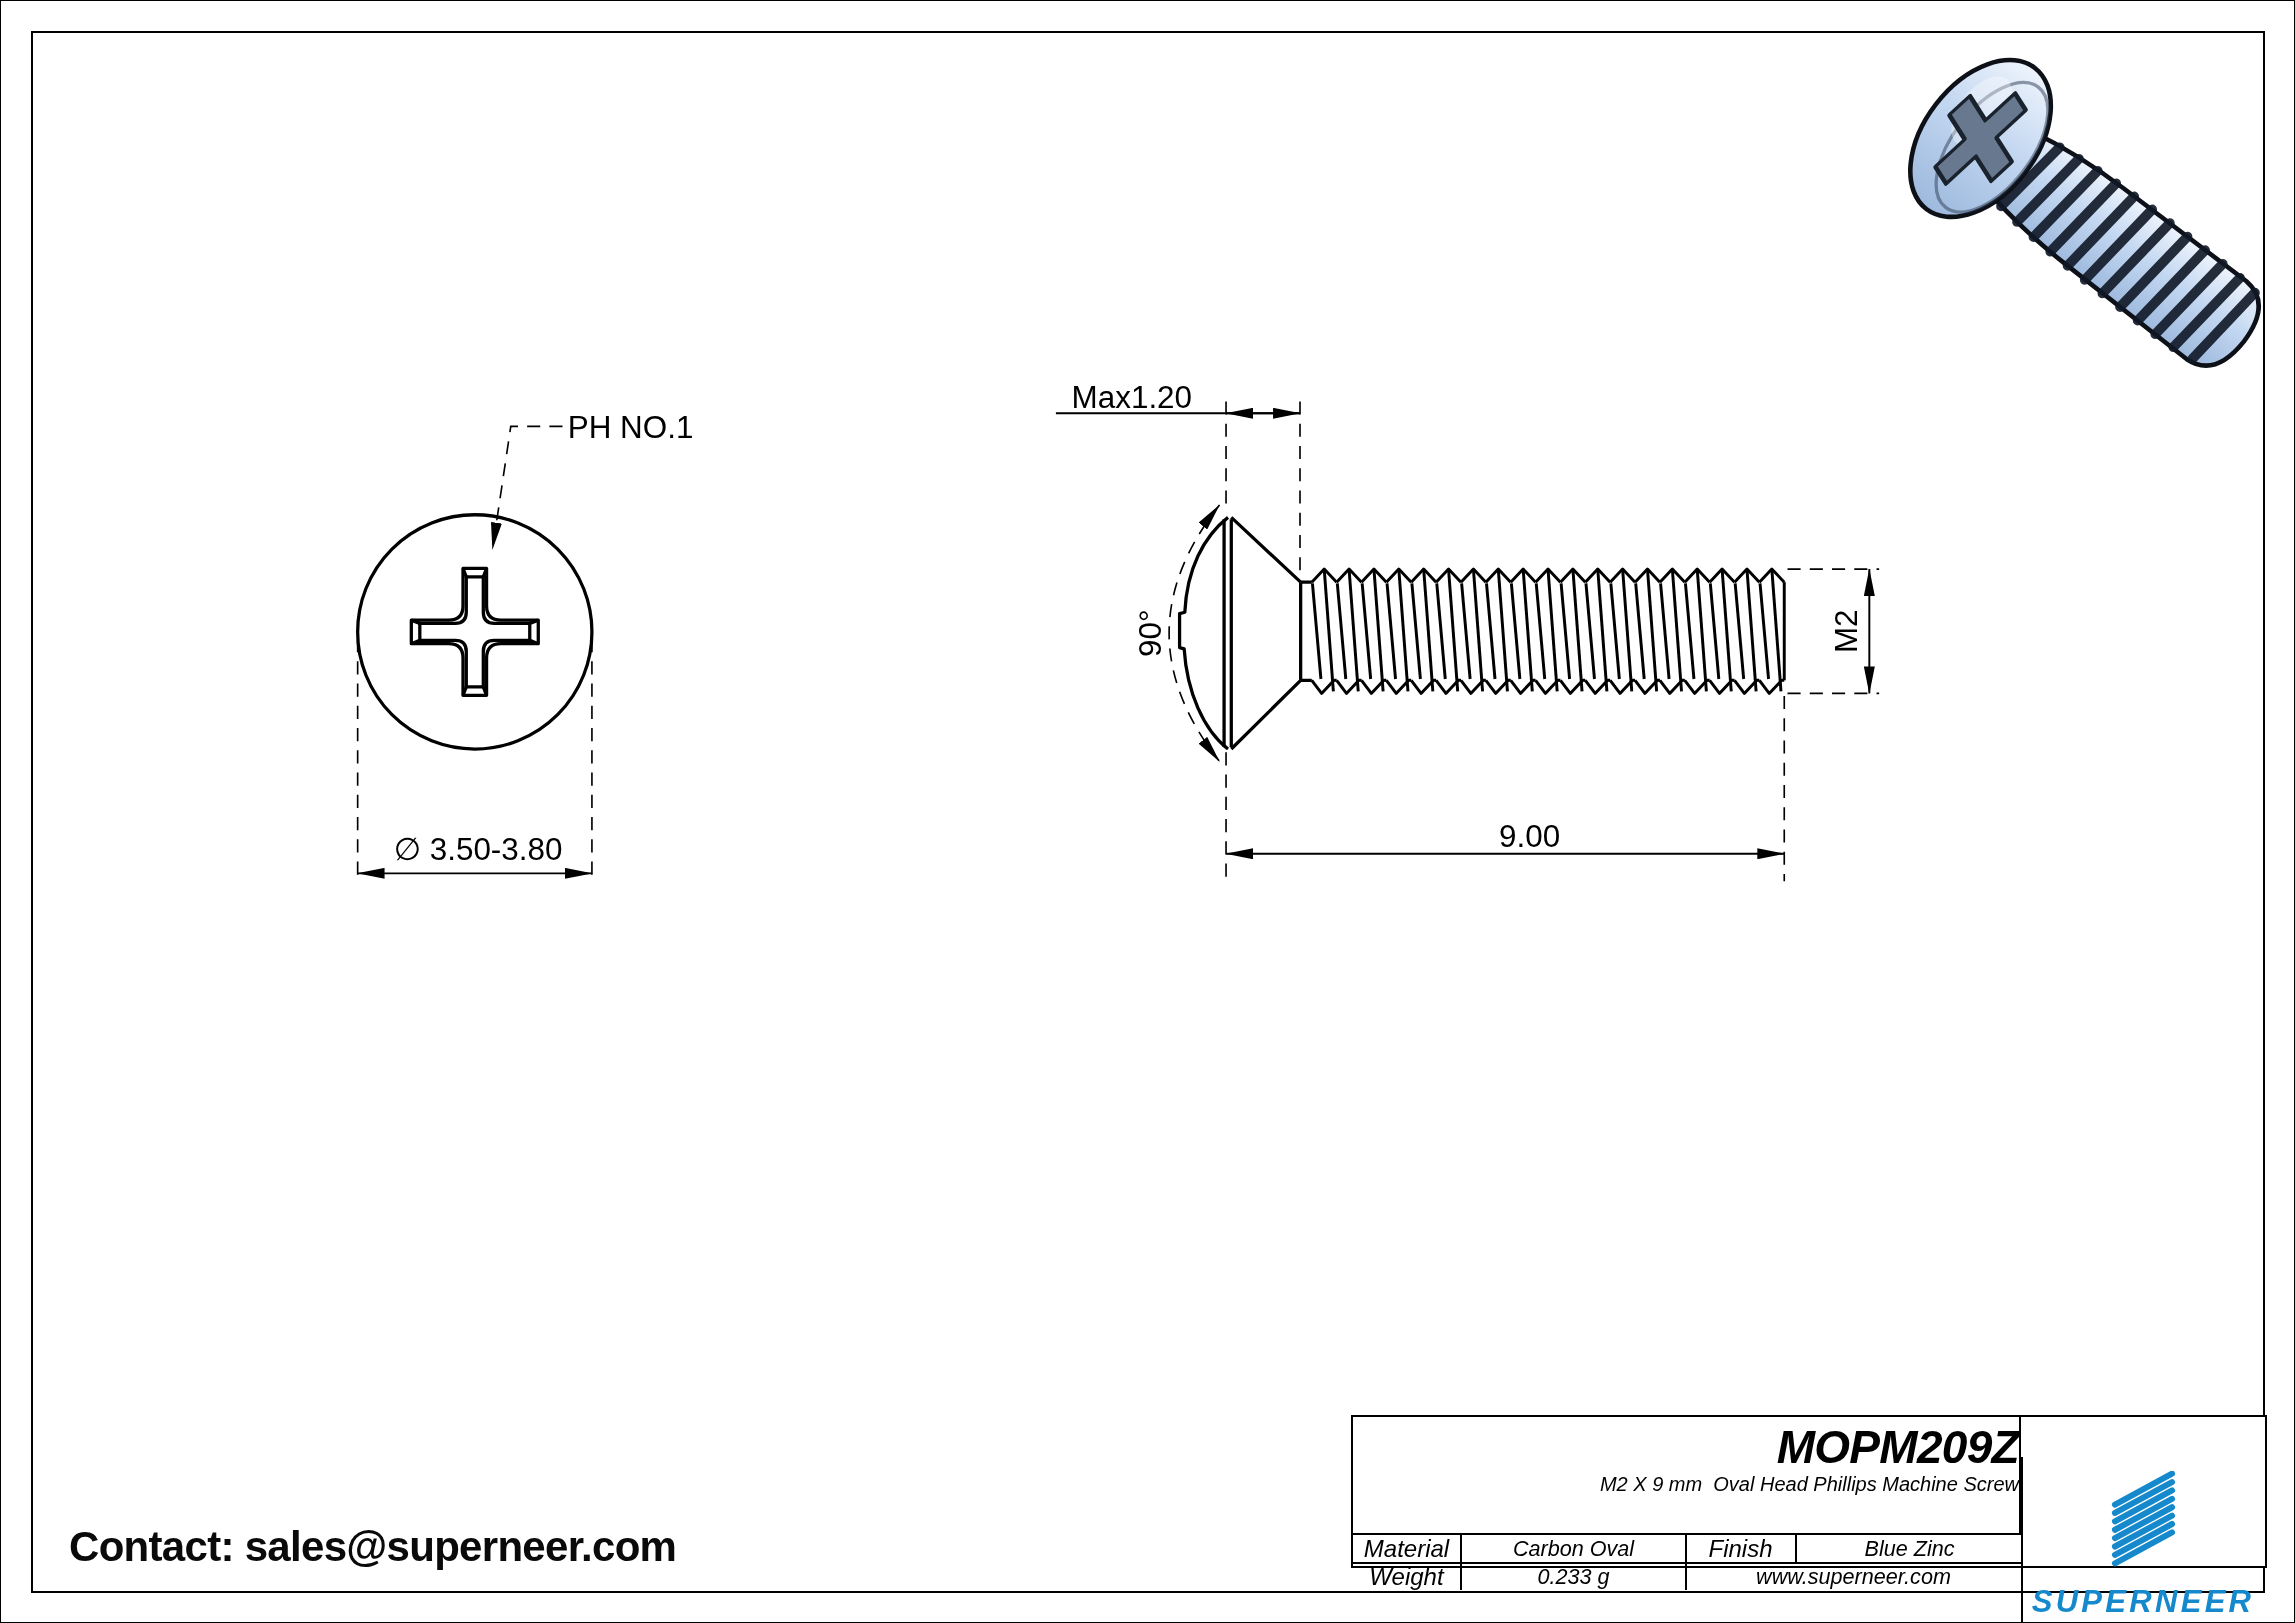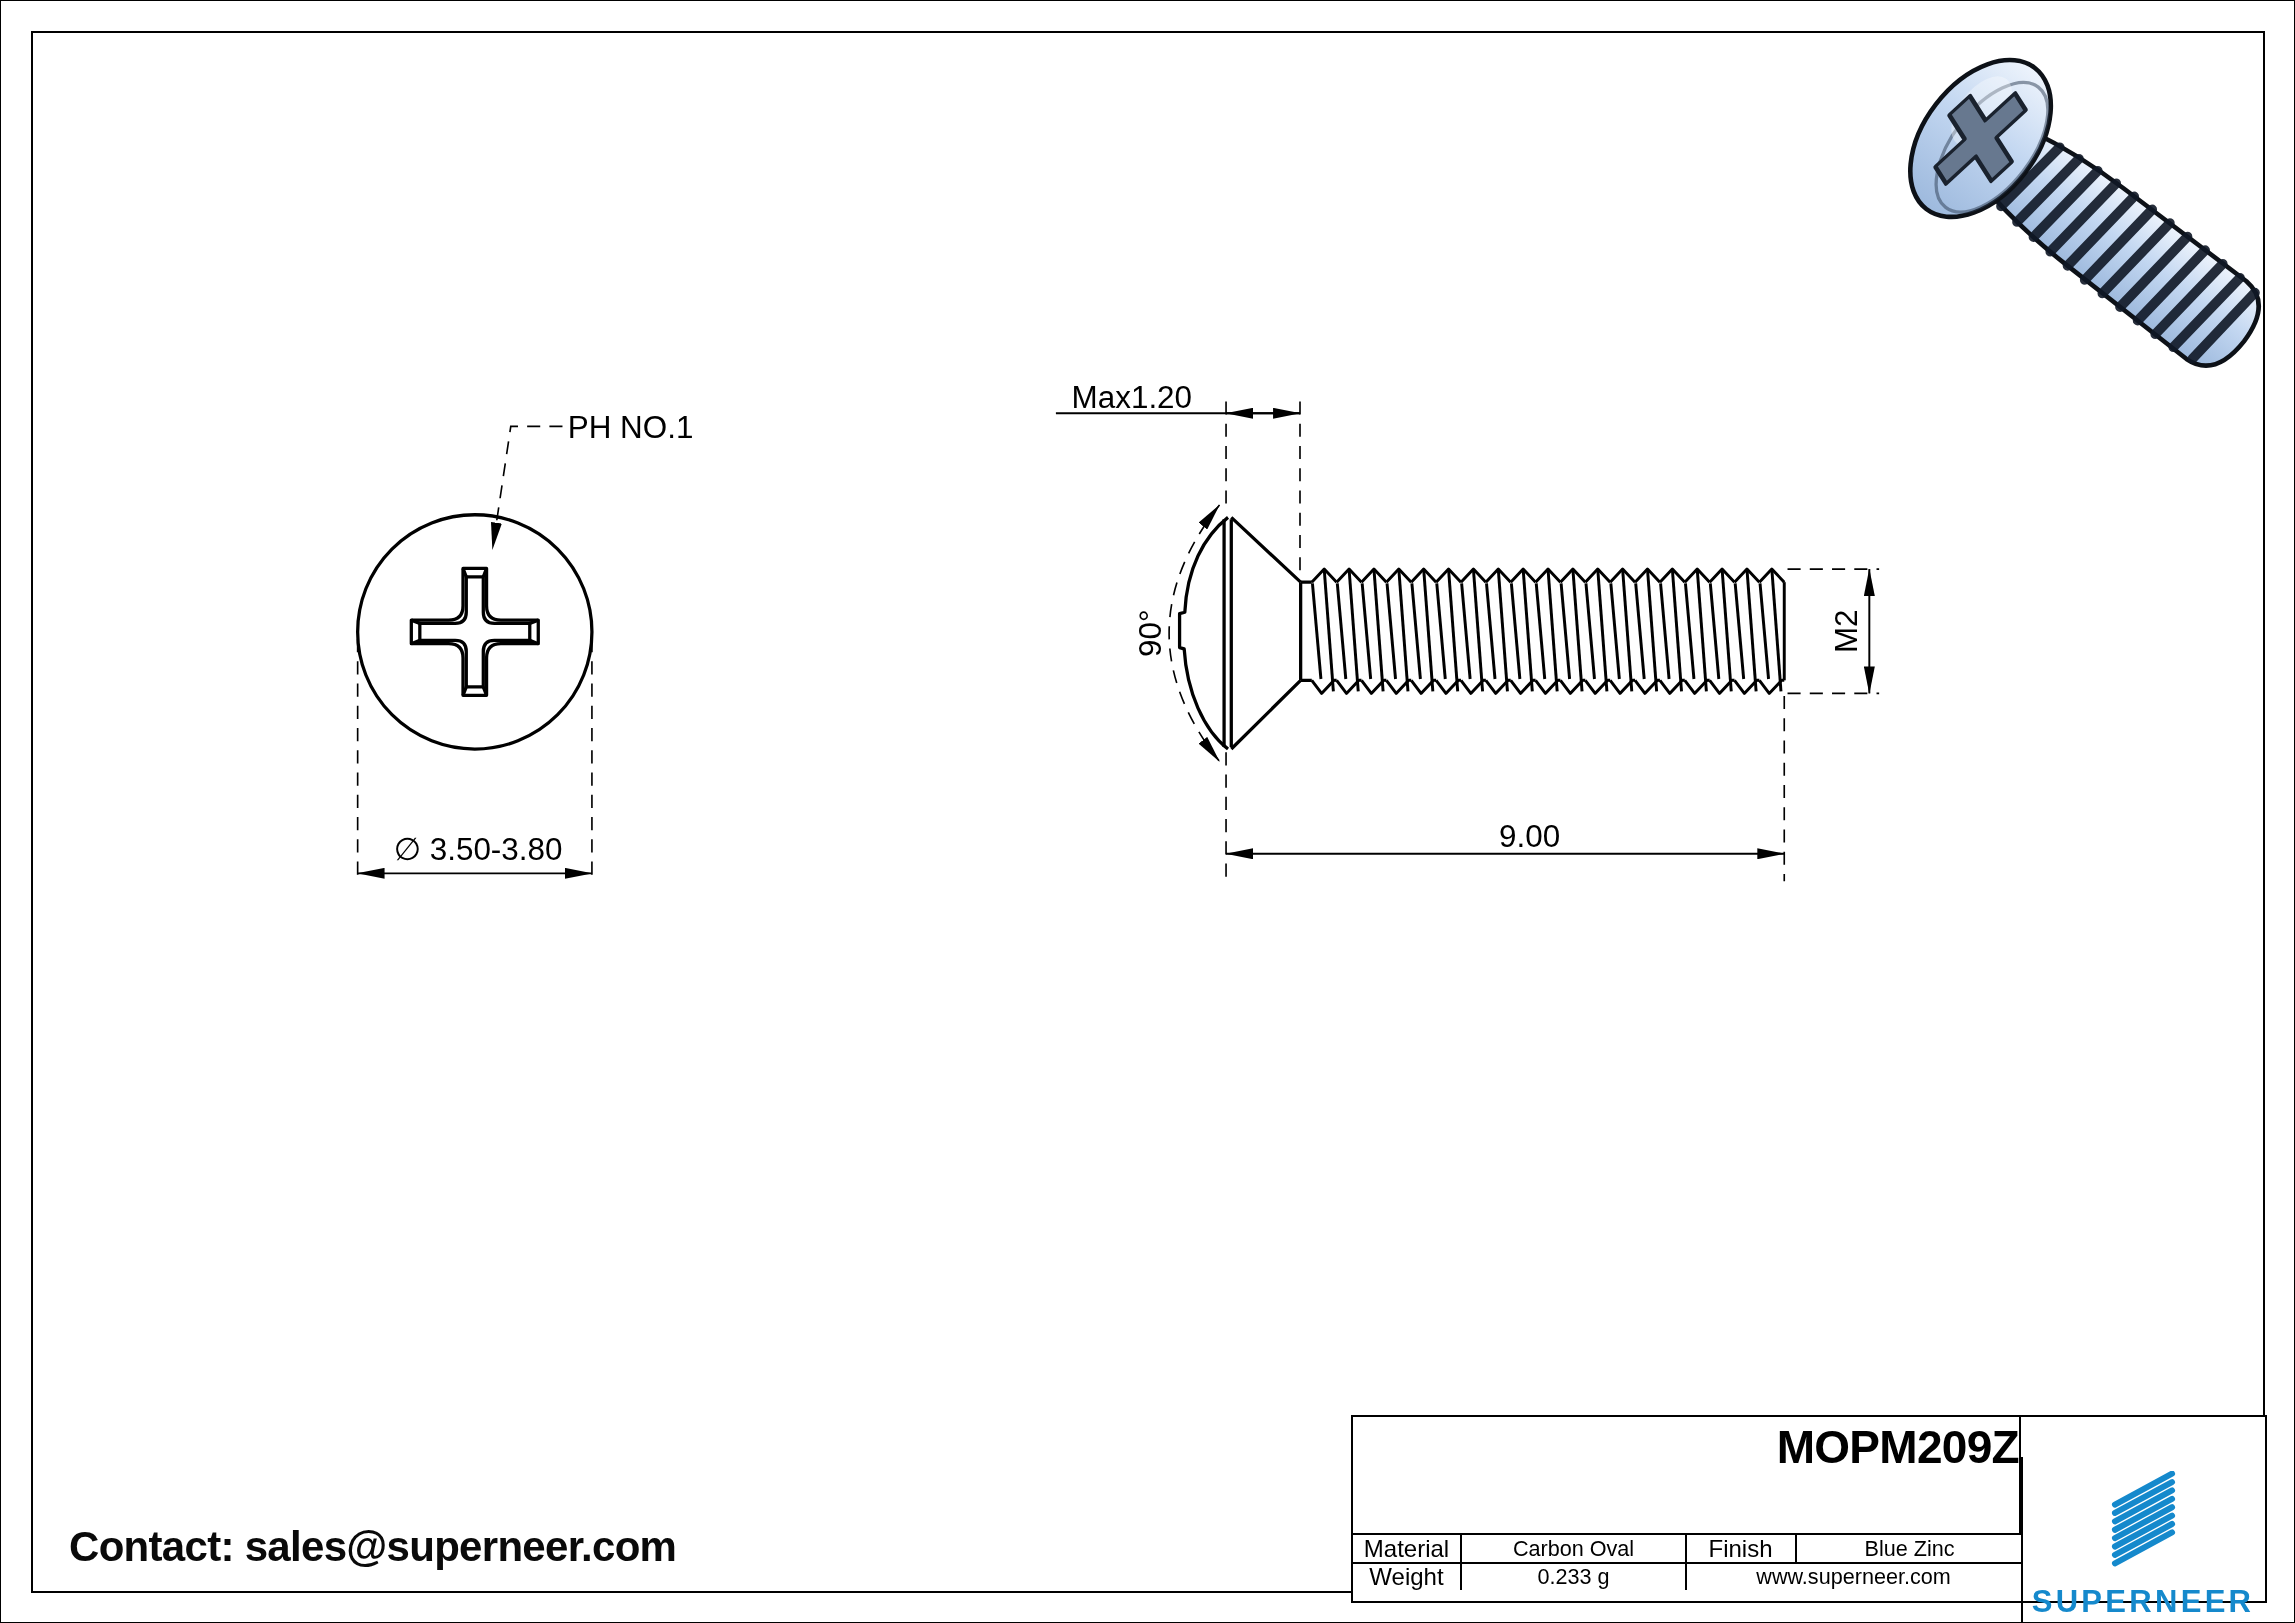--- a/index.html
+++ b/index.html
@@ -13,22 +13,22 @@
     border:2px solid #000;box-sizing:border-box;
   }
   .drawing-svg{position:absolute;left:0;top:0;}
   .contact{
     position:absolute;left:68px;top:1522px;
     font-size:42px;font-weight:bold;letter-spacing:-0.7px;color:#0a0a0a;
     white-space:pre;
   }
   
   .title-block{
-    position:absolute;left:1350px;top:1414px;width:916px;height:188px;
-    border:2.6px solid #000;box-sizing:border-box;background:#fff;
+    position:absolute;left:1350px;top:1414px;width:916px;height:153px;
+    border:2.6px solid #000;box-sizing:border-box;background:#fff;font-style:italic;
   }
   .tb-cell{position:absolute;box-sizing:border-box;display:flex;align-items:center;justify-content:center;}
   .tb-desc{left:0;top:0;width:668px;height:118px;border-right:2px solid #000;border-bottom:2px solid #000;
            display:block;padding:5.2px 0 0 14.4px;}
   .tb-part-number{font-size:46px;font-weight:bold;line-height:50px;letter-spacing:-0.7px;}
   .tb-desc-line{font-size:20px;line-height:24px;white-space:pre;}
   .tb-r1{top:118px;height:29px;border-bottom:2px solid #000;}
   .tb-r2{top:147px;height:26px;}
   .c1{left:0;width:109px;border-right:2px solid #000;}
   .c2{left:109px;width:225px;border-right:2px solid #000;}
@@ -173,20 +173,21 @@
       <ellipse cx="-24" cy="-34" rx="34" ry="62" fill="#ffffff" opacity="0.35"></ellipse>
       <path d="M-15,-58 L15,-58 L15,-15 L58,-15 L58,15 L15,15 L15,58 L-15,58 L-15,15 L-58,15 L-58,-15 L-15,-15 Z" transform="scale(1,1.45) rotate(14)" fill="#67788f" stroke="#1a222e" stroke-width="5" stroke-linejoin="round"></path>
     </g>
   </svg>
 
   <div class="contact">Contact: sales@superneer.com</div>
 
   <div class="title-block">
     <div class="tb-cell tb-desc">
       <div class="tb-part-number">MOPM209Z</div>
+      <div class="tb-desc-line">M2 X 9 mm  Oval Head Phillips Machine Screw</div>
     </div>
 
     <div class="tb-cell tb-r1 c1 tb-label">Material</div>
     <div class="tb-cell tb-r1 c2 tb-value">Carbon Oval</div>
     <div class="tb-cell tb-r1 c3 tb-label">Finish</div>
     <div class="tb-cell tb-r1 c4 tb-value">Blue Zinc</div>
 
     <div class="tb-cell tb-r2 c1 tb-label">Weight</div>
     <div class="tb-cell tb-r2 c2 tb-value">0.233 g</div>
     <div class="tb-cell tb-r2 c34 tb-link">www.superneer.com</div>

